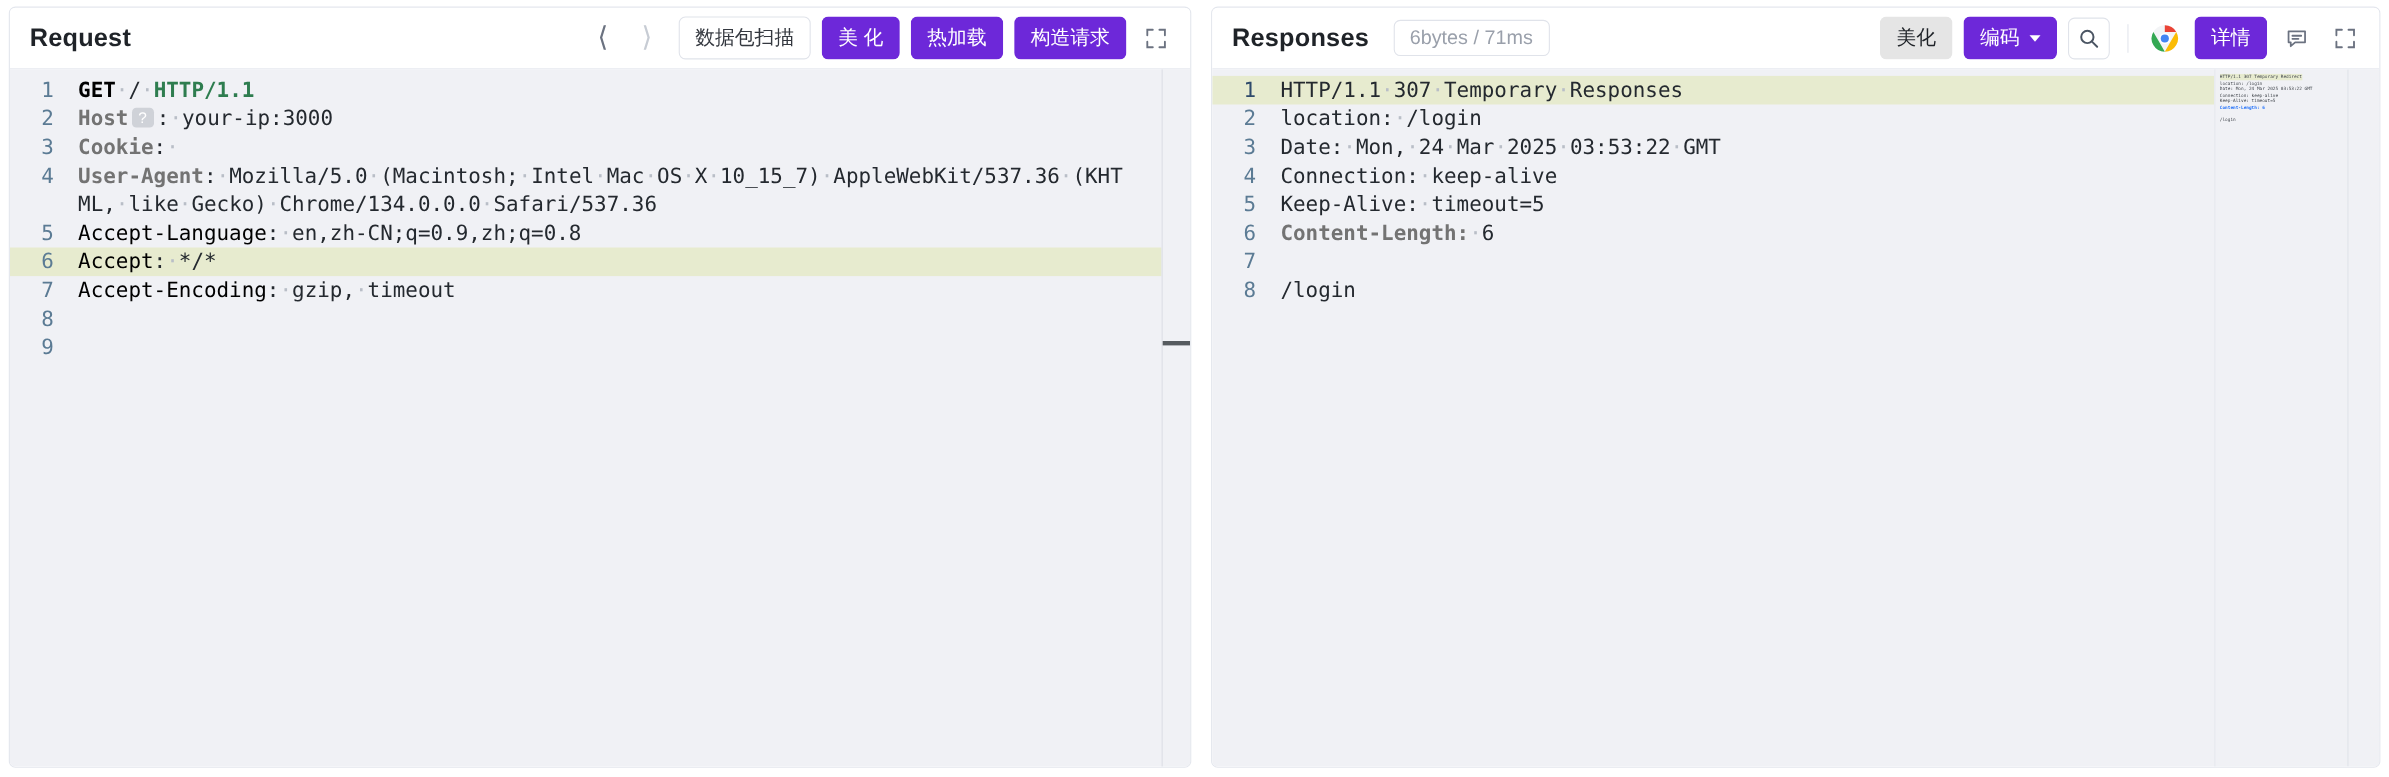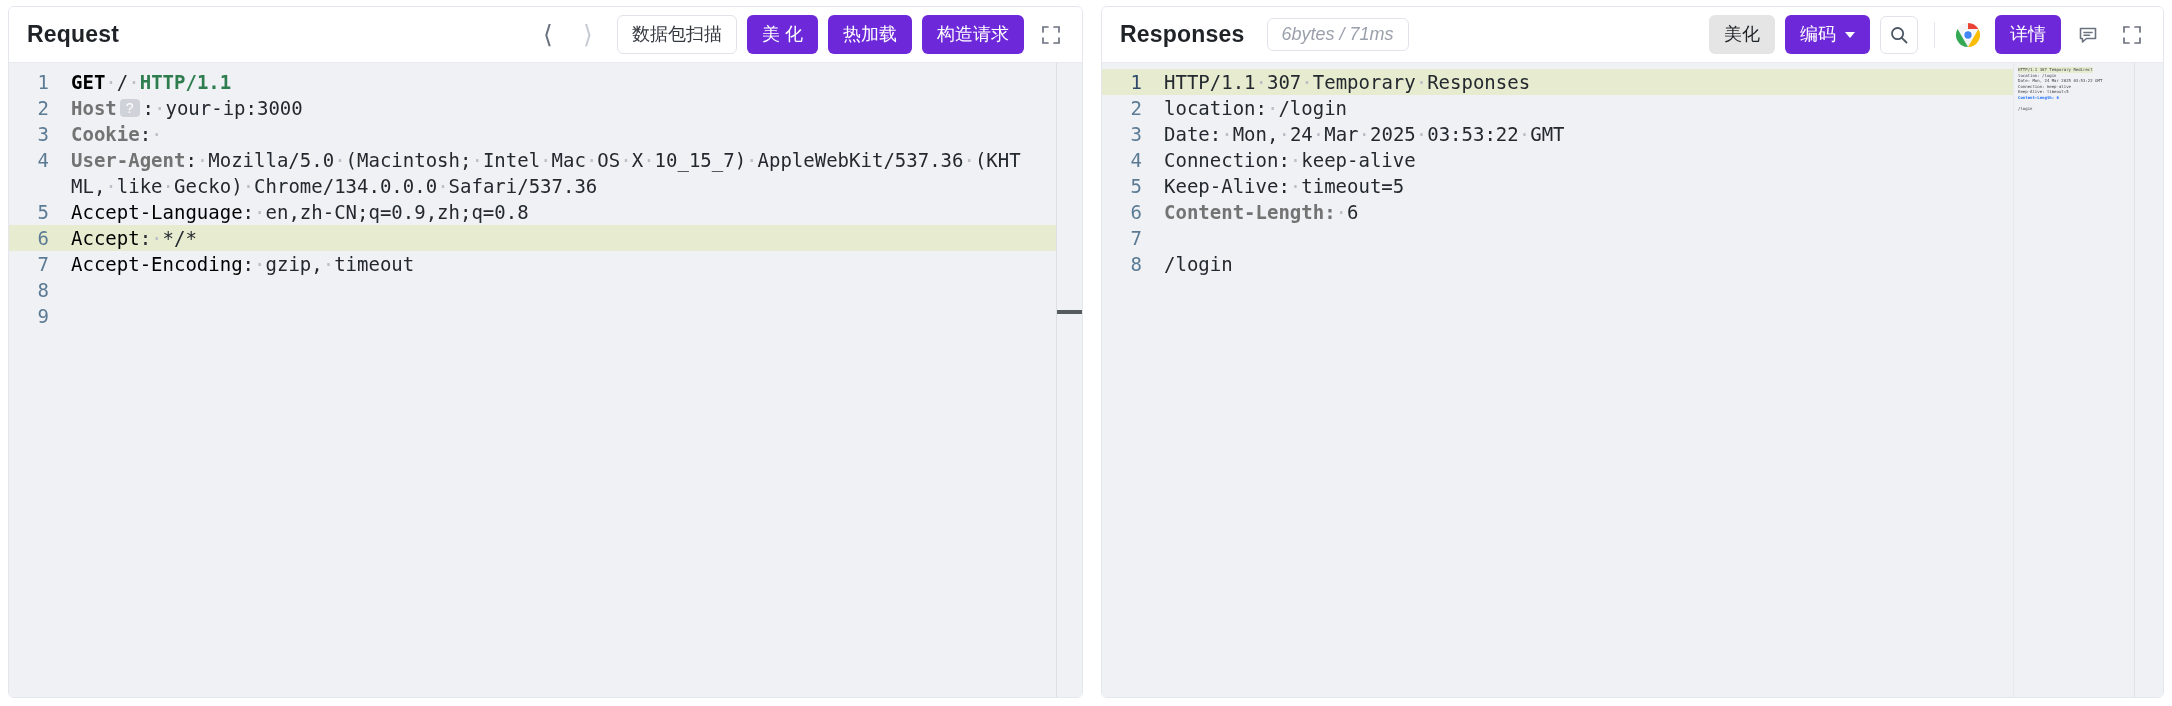--- a/index.html
+++ b/index.html
@@ -49,21 +49,20 @@
     white-space: nowrap;
   }
   .meta-chip {
     margin-left: 12px;
     padding: 5px 14px;
     border: 1px solid #e0e3ea;
     border-radius: 6px;
     color: #9aa0ab;
     font-size: 18px;
     white-space: nowrap;
-    font-style: italic;
   }
   .spacer { flex: 1 1 auto; }
 
   .nav-arrows {
     display: flex;
     align-items: center;
     gap: 14px;
     margin-right: 6px;
   }
   .nav-arrow {

